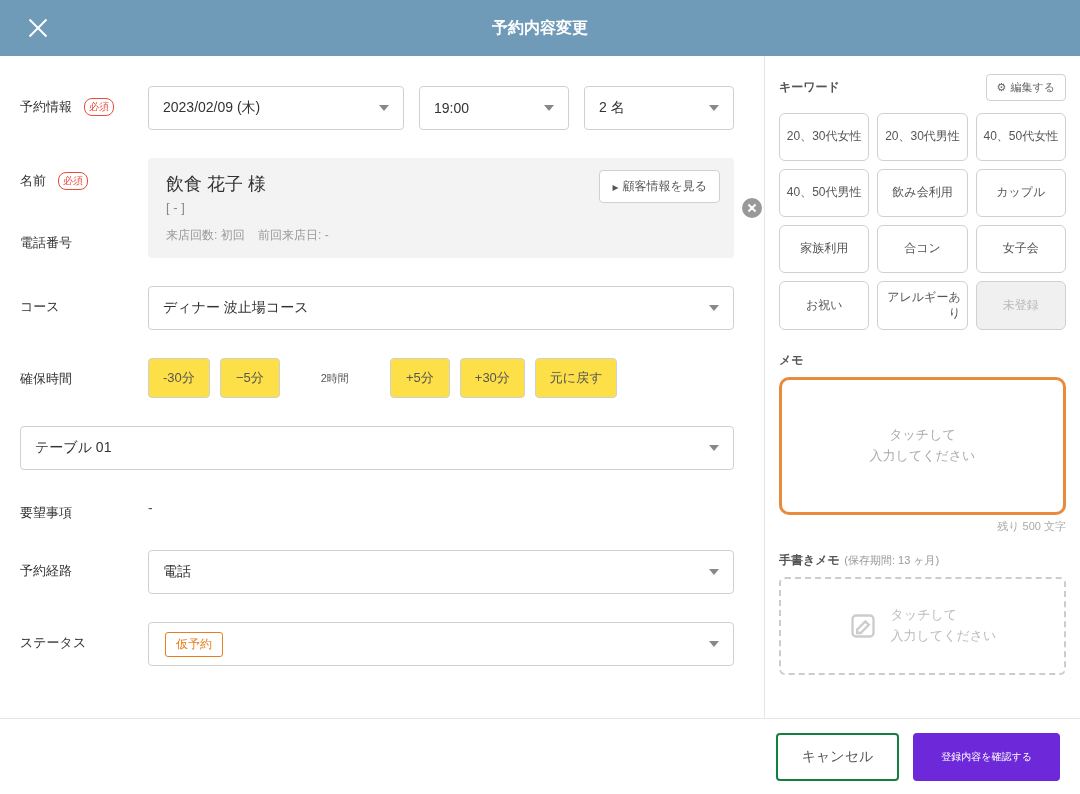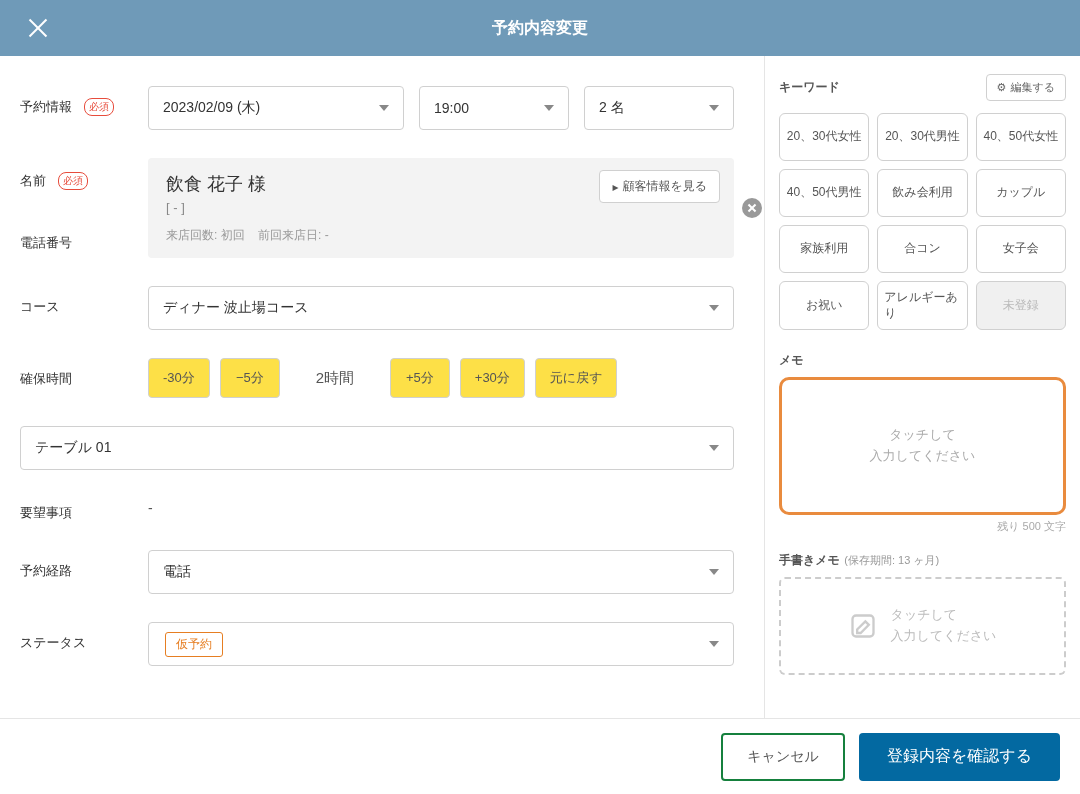--- a/index.html
+++ b/index.html
@@ -29,38 +29,38 @@
 .customer-name { font-size: 18px; color: #333; font-weight: 500; }
 .customer-sub { font-size: 13px; color: #888; margin-top: 4px; }
 .customer-detail { font-size: 12px; color: #999; margin-top: 12px; }
 .customer-info-btn { position: absolute; right: 14px; top: 12px; background: #fff; border: 1px solid #d0d0d0; border-radius: 4px; padding: 7px 12px; font-size: 12px; color: #555; display: flex; align-items: center; gap: 4px; cursor: pointer; }
 .clear-circle { position: absolute; right: -28px; top: 50%; transform: translateY(-50%); width: 20px; height: 20px; background: #999; border-radius: 50%; display: flex; align-items: center; justify-content: center; cursor: pointer; }
 .clear-circle::before, .clear-circle::after { content: ''; position: absolute; width: 2px; height: 10px; background: #fff; }
 .clear-circle::before { transform: rotate(45deg); }
 .clear-circle::after { transform: rotate(-45deg); }
 .duration-row { display: flex; gap: 10px; }
 .dur-btn { border: 1px solid #d0d0d0; border-radius: 4px; height: 40px; min-width: 60px; padding: 0 14px; display: flex; align-items: center; justify-content: center; font-size: 13px; color: #555; cursor: pointer; background: #fde047; }
-.dur-display { height: 40px; min-width: 90px; display: flex; align-items: center; justify-content: center; font-size: 15px; color: #555; }
+.dur-display { height: 40px; min-width: 90px; display: flex; align-items: center; justify-content: center; font-size: 11px; color: #555; }
 .plain-value { font-size: 14px; color: #555; padding-top: 2px; }
 .status-badge { display: inline-block; color: #e67e22; border: 1px solid #e67e22; font-size: 12px; padding: 3px 10px; border-radius: 3px; margin-left: 2px; }
 .side-header { display: flex; justify-content: space-between; align-items: center; margin-bottom: 12px; }
 .side-title { font-size: 12px; color: #555; font-weight: 600; }
 .edit-btn { border: 1px solid #d0d0d0; border-radius: 4px; padding: 5px 10px; font-size: 11px; color: #666; display: flex; align-items: center; gap: 4px; cursor: pointer; background: #fff; }
 .keyword-grid { display: grid; grid-template-columns: repeat(3, 1fr); gap: 8px; margin-bottom: 22px; }
-.keyword-chip { border: 1px solid #d0d0d0; border-radius: 6px; min-height: 48px; padding: 8px 6px; display: flex; align-items: center; justify-content: center; text-align: left; font-size: 12px; color: #555; cursor: pointer; line-height: 1.3; background: #fff; }
+.keyword-chip { border: 1px solid #d0d0d0; border-radius: 6px; min-height: 48px; padding: 8px 6px; display: flex; align-items: center; justify-content: center; text-align: right; font-size: 12px; color: #555; cursor: pointer; line-height: 1.3; background: #fff; }
 .keyword-chip.disabled { background: #f0f0f0; color: #bbb; cursor: default; }
 .memo-box { border: 3px solid #e98b3e; border-radius: 10px; height: 138px; display: flex; flex-direction: column; align-items: center; justify-content: center; font-size: 13px; color: #aaa; cursor: pointer; margin-bottom: 4px; line-height: 1.6; }
 .memo-remain { text-align: right; font-size: 11px; color: #aaa; margin-bottom: 16px; }
 .memo-note { font-size: 11px; color: #999; }
 .handwrite-box { border: 2px dashed #ccc; border-radius: 6px; height: 98px; display: flex; align-items: center; justify-content: center; gap: 14px; cursor: pointer; }
 .handwrite-text { font-size: 13px; color: #bbb; line-height: 1.6; }
 .pencil-icon { width: 28px; height: 28px; }
 .footer { height: 76px; border-top: 1px solid #e5e5e5; display: flex; justify-content: flex-end; align-items: center; padding: 0 20px; gap: 14px; }
 .btn-cancel { border: 2px solid #15803d; background: #fff; border-radius: 4px; height: 48px; padding: 0 24px; font-size: 14px; color: #555; cursor: pointer; }
-.btn-confirm { background: #0369a1; border: none; border-radius: 4px; height: 48px; padding: 0 28px; font-size: 16px; color: #fff; cursor: pointer; }
+.btn-confirm { background: #6d28d9; border: none; border-radius: 4px; height: 48px; padding: 0 28px; font-size: 10px; color: #fff; cursor: pointer; }
 .name-wrapper { position: relative; }
 </style>
 </head>
 <body>
 
 <div class="header">
   <div class="close-btn"></div>
   <div class="header-title">予約内容変更</div>
 </div>
 

